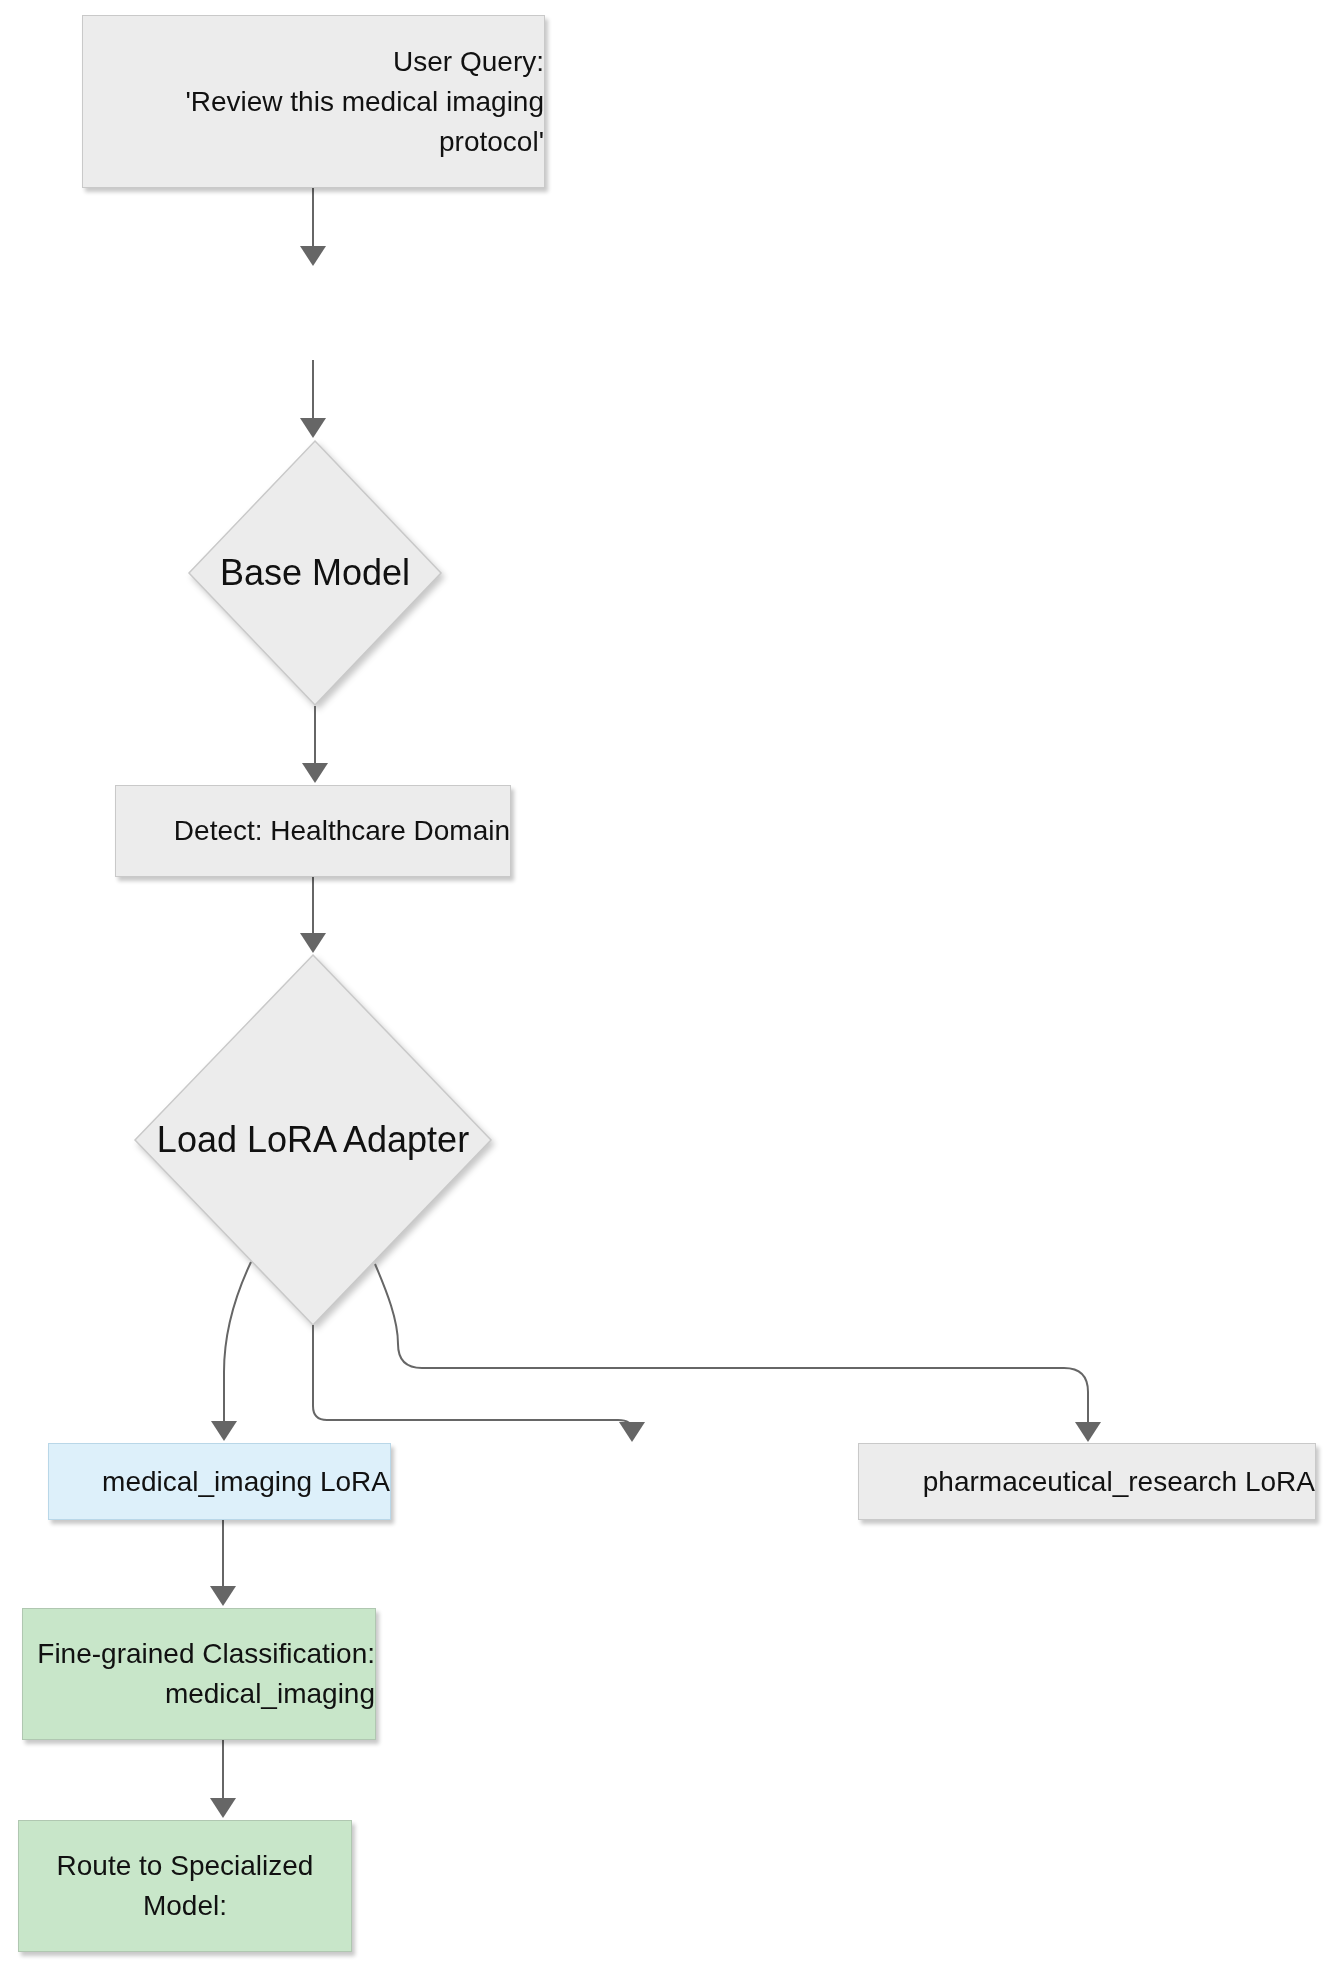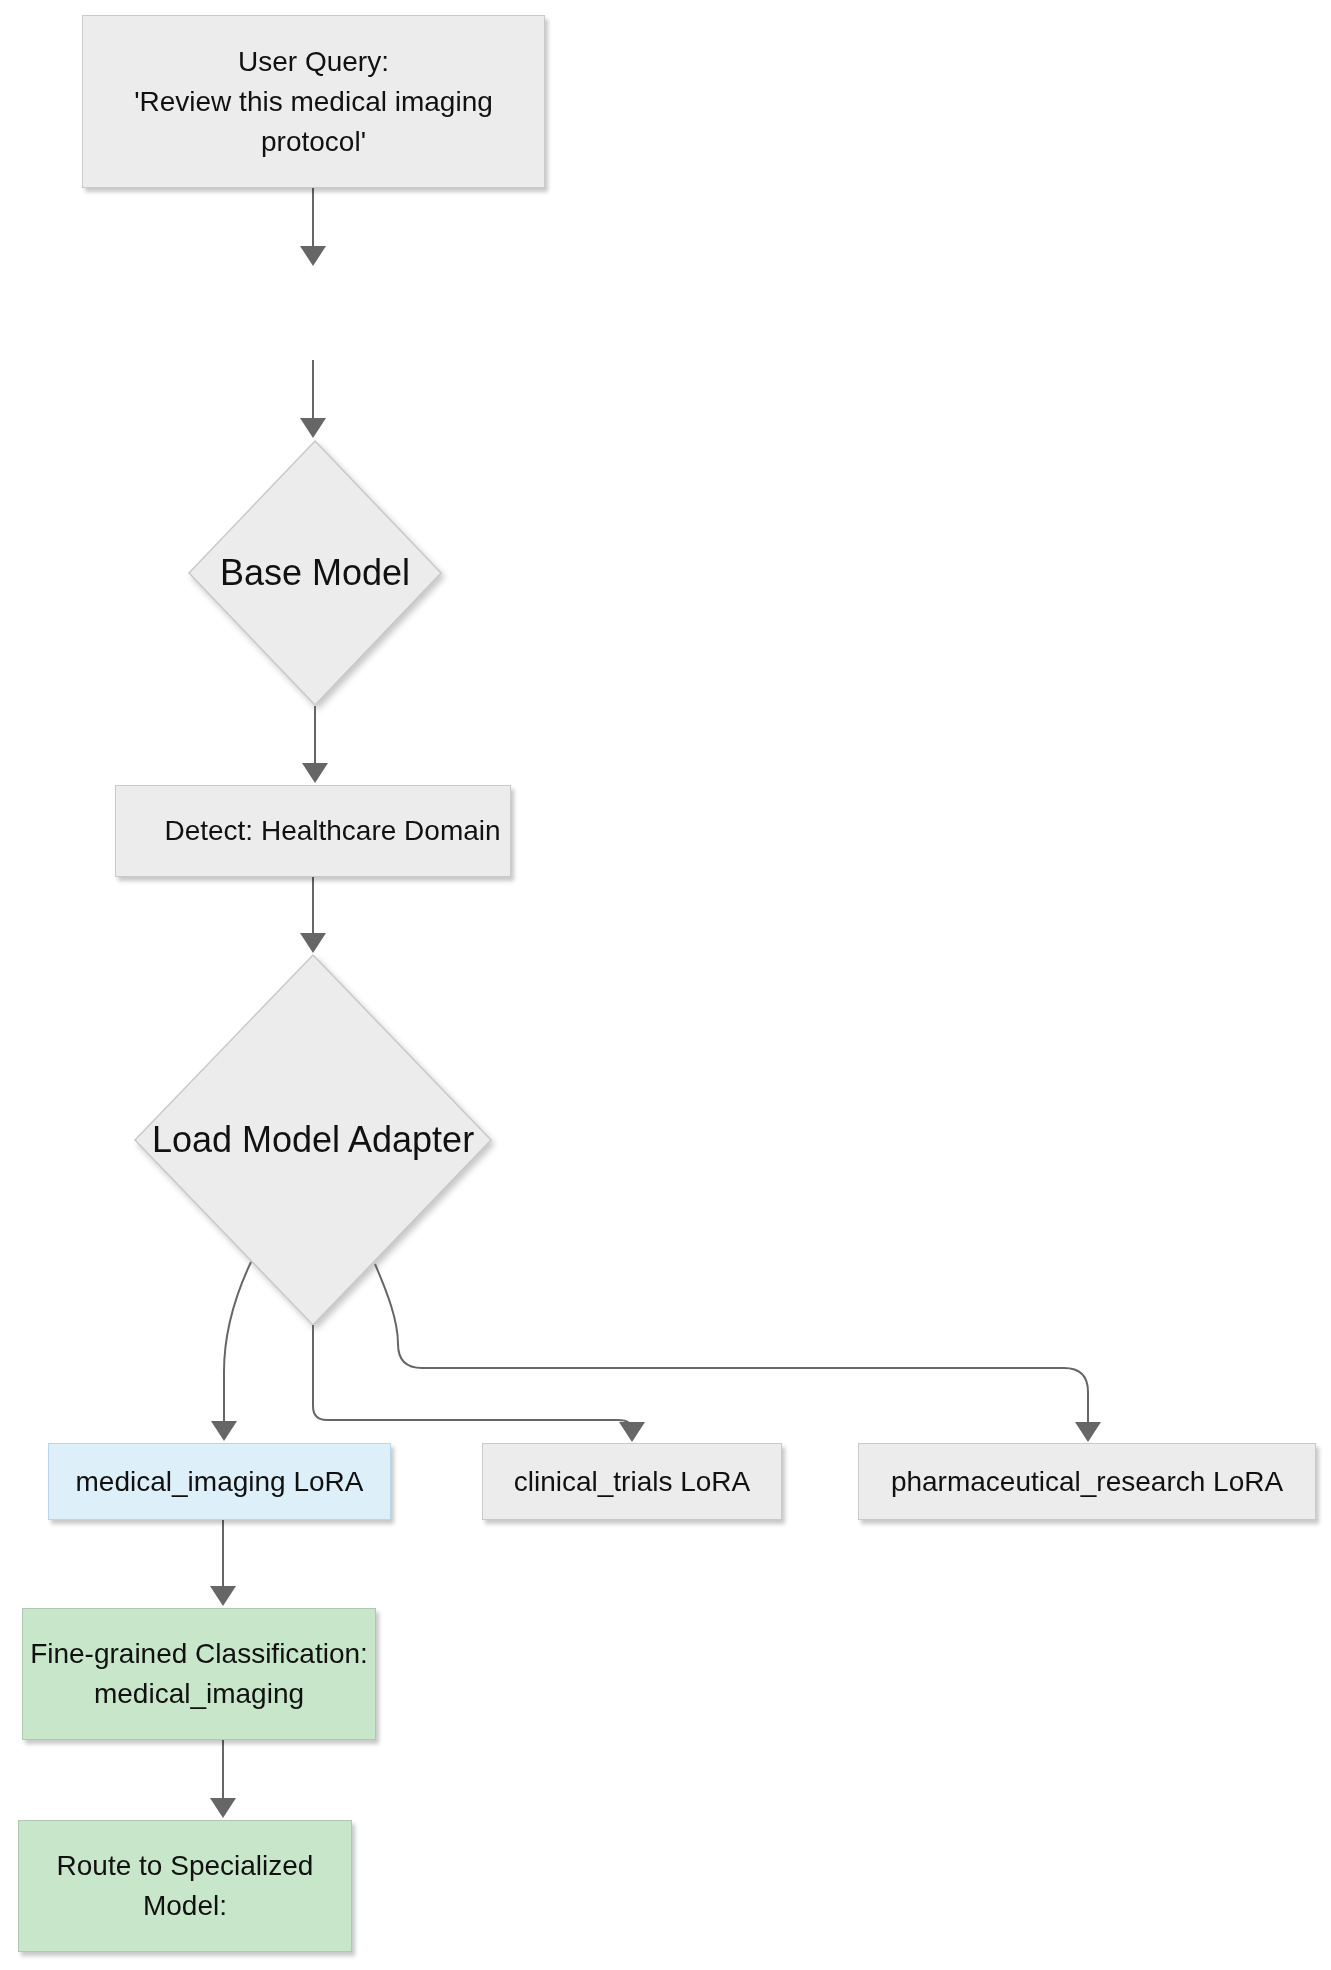--- a/index.html
+++ b/index.html
@@ -15,21 +15,21 @@
   .edge{stroke:var(--edge,#666);stroke-width:2;fill:none;}
   .arrowhead{fill:var(--edge,#666);stroke:none;}
   .shape-diamond{
     fill:var(--node-fill,#ececec);
     stroke:var(--node-border,#c9c9c9);
     stroke-width:1.5;
     filter:drop-shadow(3px 4px 3px rgba(0,0,0,0.22));
   }
   .node{
     position:absolute;
-    display:flex;flex-direction:column;justify-content:center;align-items:center;
+    display:flex;flex-direction:column;justify-content:center;align-items:flex-end;
     text-align:center;
     font-size:28px;line-height:40px;
     box-sizing:border-box;
     background:var(--node-fill,#ececec);
     border:1.5px solid var(--node-border,#c9c9c9);
     box-shadow:3px 4px 4px rgba(0,0,0,0.22);
   }
   .node.blue{
     background:var(--highlight-blue-fill,#ddf0fa);
     border-color:var(--highlight-blue-border,#b9d7e8);
@@ -92,34 +92,31 @@
 
 
   <div class="node" style="left:115px;top:785px;width:396px;height:92px;padding-left:39px;">
     <div>Detect: Healthcare Domain</div>
   </div>
 
   <div class="node blue" style="left:48px;top:1443px;width:343px;height:77px;">
     <div>medical_imaging LoRA</div>
   </div>
 
-  <div class="node" style="left:482px;top:1443px;width:300px;height:77px;">
-    <div>clinical_trials LoRA</div>
-  </div>
 
   <div class="node" style="left:858px;top:1443px;width:458px;height:77px;">
     <div>pharmaceutical_research LoRA</div>
   </div>
 
   <div class="node green" style="left:22px;top:1608px;width:354px;height:132px;">
     <div>Fine-grained Classification:</div>
     <div>medical_imaging</div>
   </div>
 
   <div class="node green" style="left:18px;top:1820px;width:334px;height:132px;">
     <div>Route to Specialized Model:</div>
   </div>
 
   <div class="diamond-label" style="left:195px;top:553px;width:240px;height:40px;">Base Model</div>
 
-  <div class="diamond-label" style="left:143px;top:1120px;width:340px;height:40px;">Load Model Adapter</div>
+  <div class="diamond-label" style="left:143px;top:1120px;width:340px;height:40px;">Load LoRA Adapter</div>
 
 </div>
 
 </body></html>

